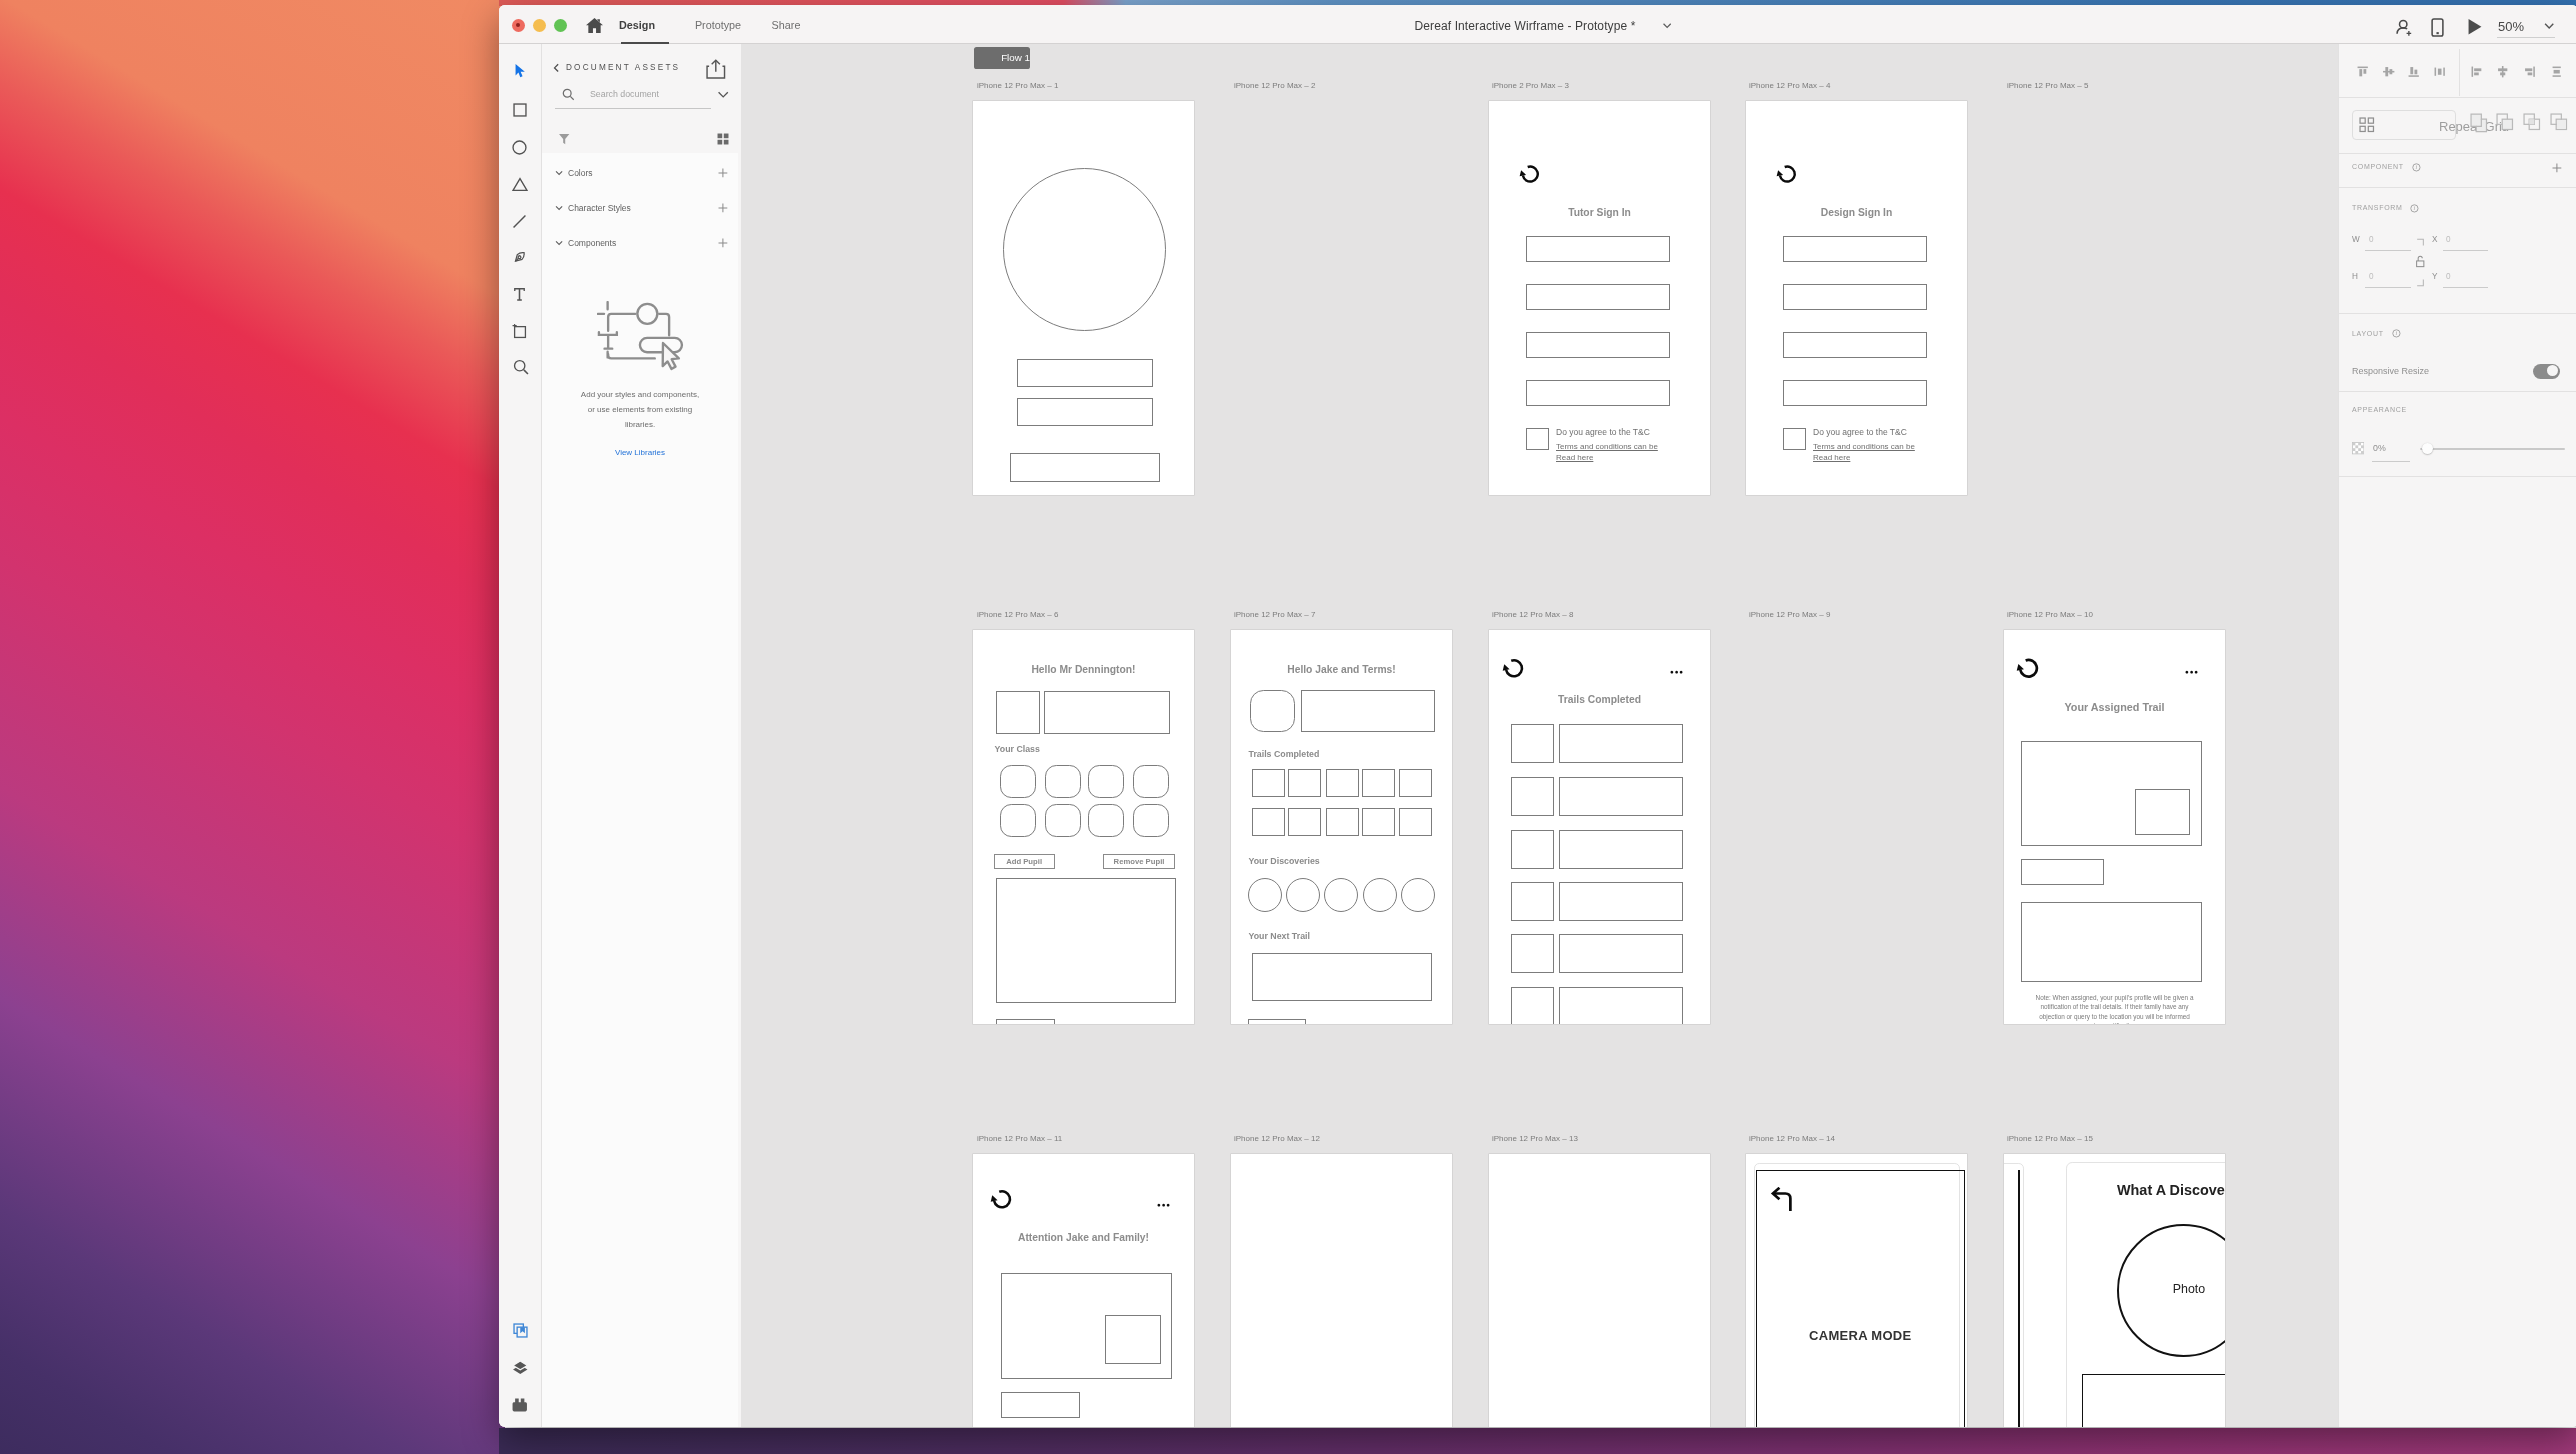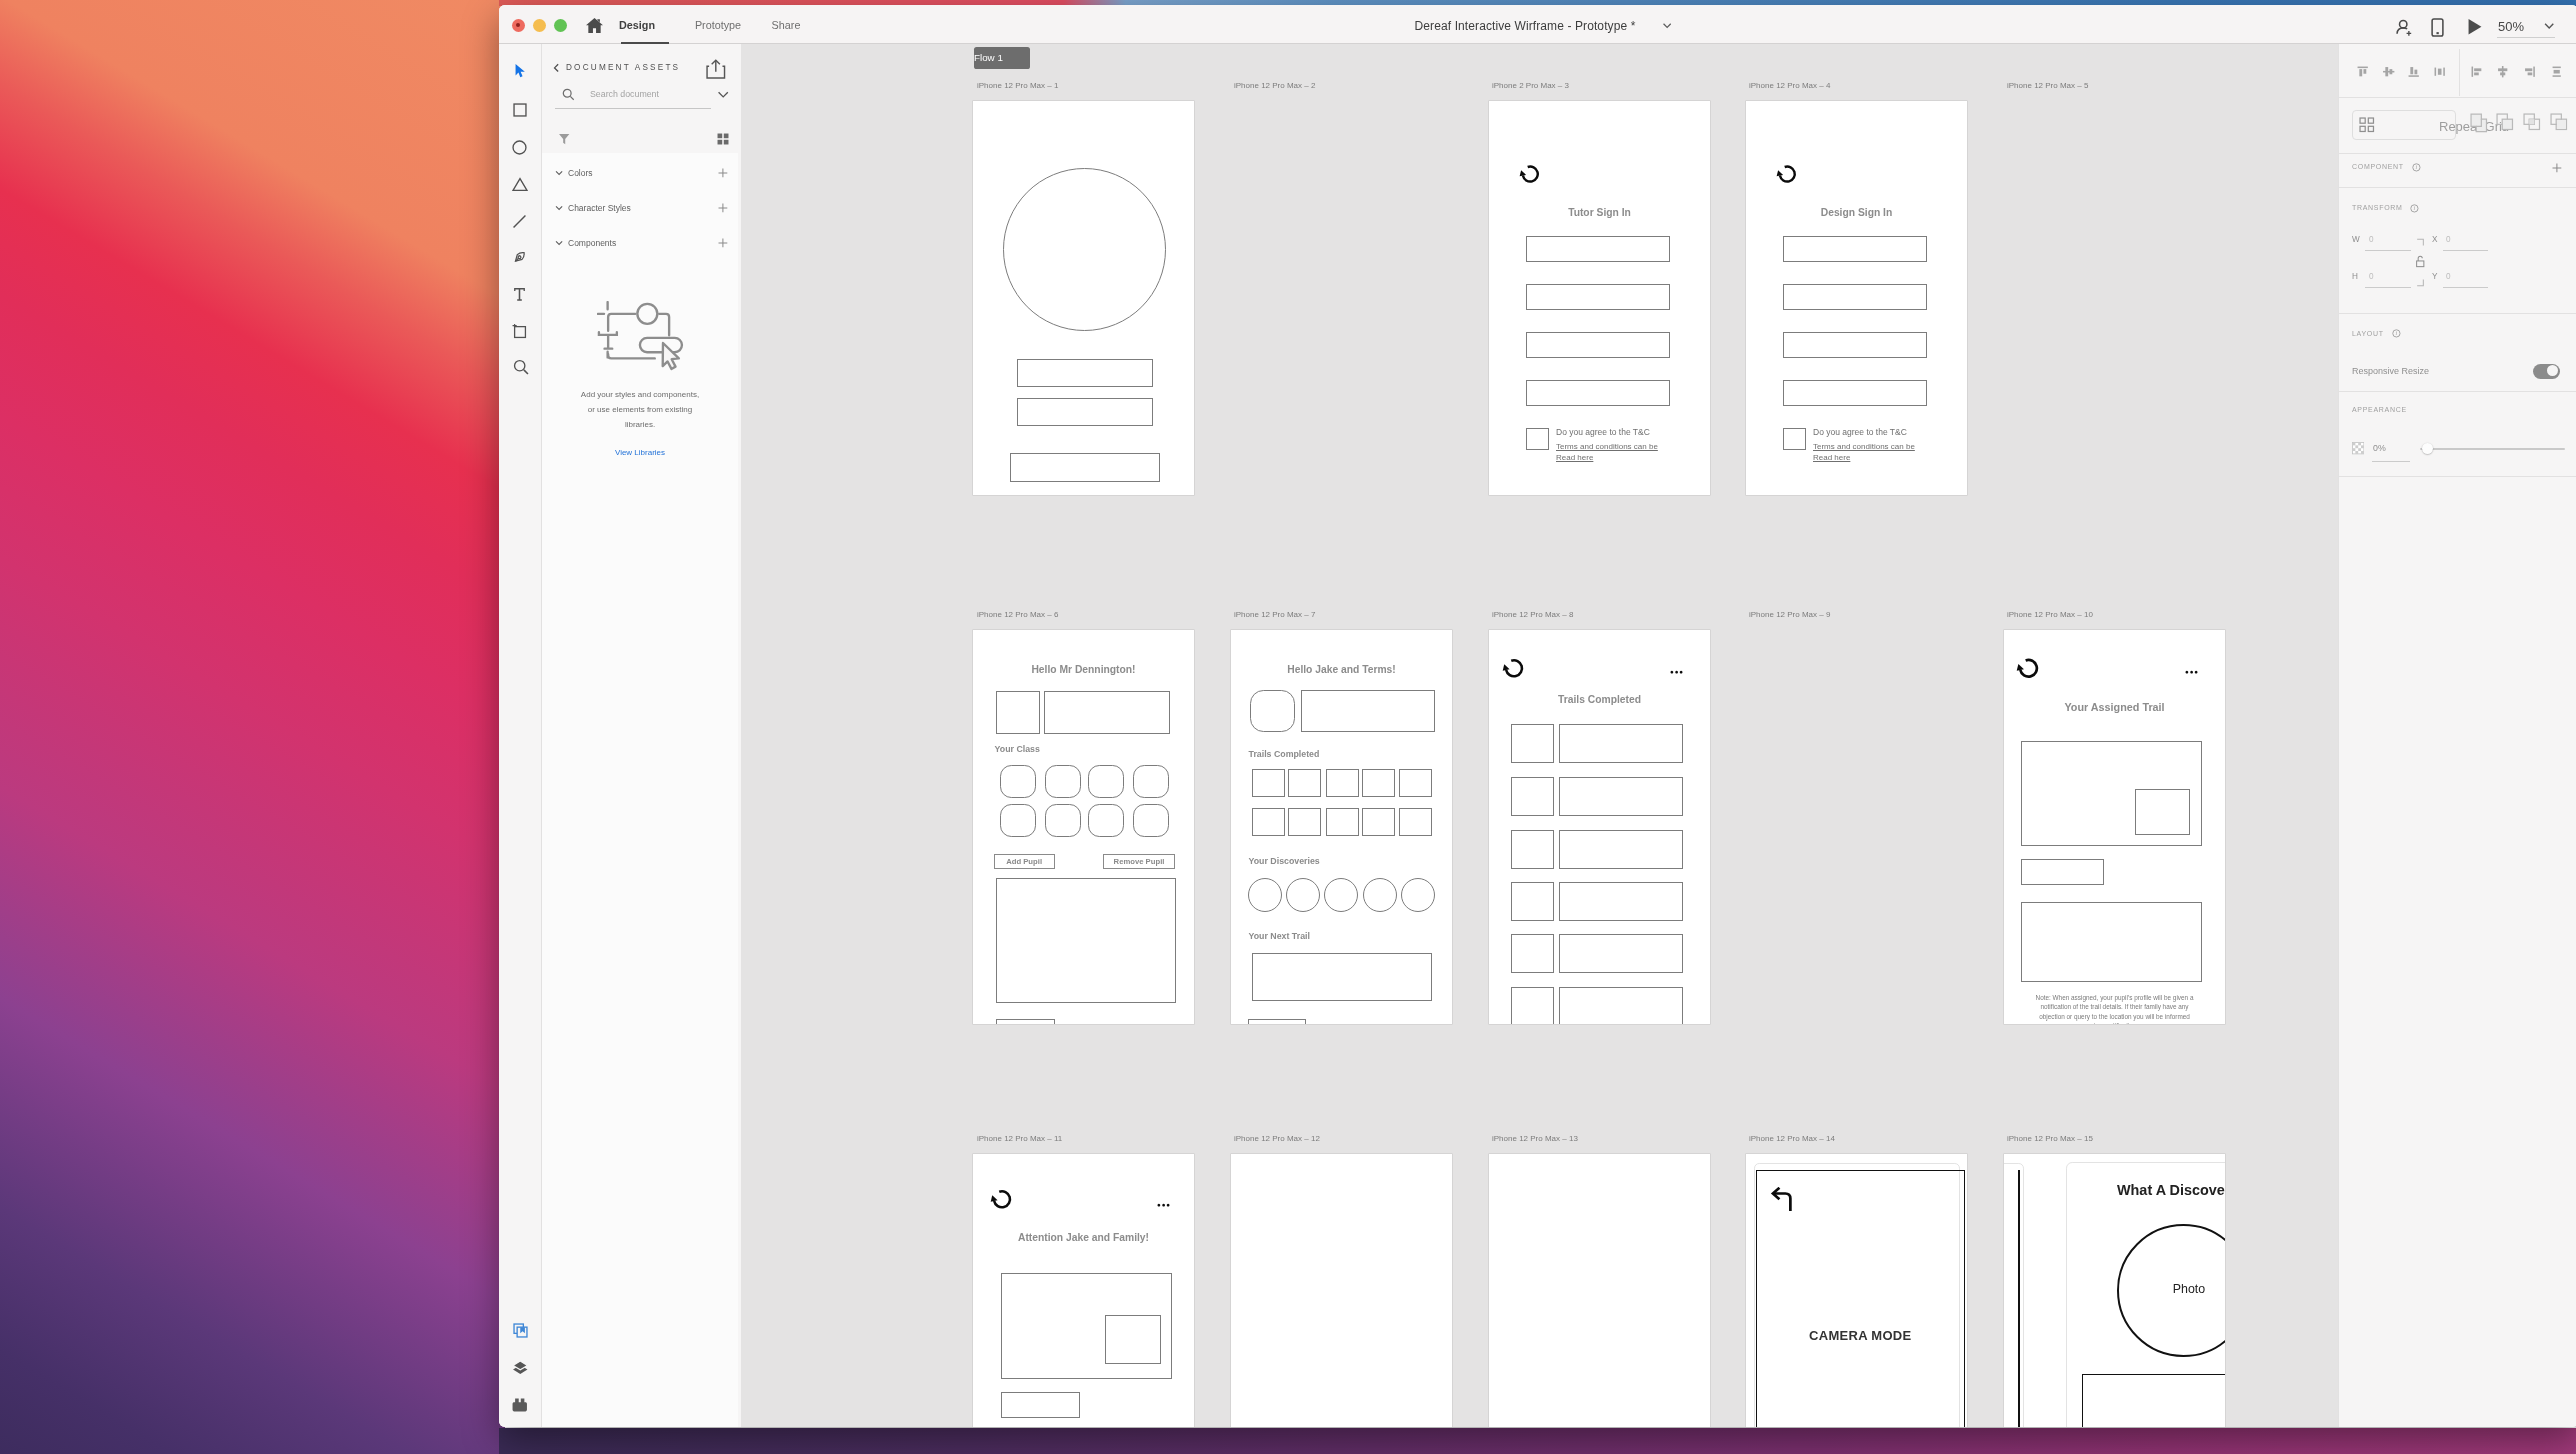--- a/index.html
+++ b/index.html
@@ -171,21 +171,21 @@
         <path d="M3 61v5h35v-5M21 66v27M14 93h15M20 99v11"></path>
         <path d="M21 104v2q0 6 6 6h85"></path>
         <rect x="83" y="72" width="82" height="28" rx="14"></rect>
       </g>
       <path fill="#f6f5f5" stroke="#8d8d8d" stroke-width="4.6" stroke-linejoin="round" d="M128 82l31 30-14 1.5 7.5 14.5-8 4.5-7.5-14.5-9.5 9z"></path>
     </svg>
 <div class="a" style="left:43px;top:382px;width:196px;text-align:center;font-size:8px;line-height:15px;color:#6d6d6d">Add your styles and components,<br>or use elements from existing<br>libraries.</div>
 <div class="a" style="left:43px;top:443px;width:196px;text-align:center;font-size:8px;color:#2473d8">View Libraries</div>
 
 <div class="a" style="left:242px;top:39px;width:1597px;height:1383px;background:#e4e3e3"></div>
-<div class="a" style="left:475px;top:42px;width:56px;height:22px;background:#6d6d6d;border-radius:2.6px;color:#fff;font-size:9.8px;text-align:left;line-height:22px">Flow 1</div>
+<div class="a" style="left:475px;top:42px;width:56px;height:22px;background:#6d6d6d;border-radius:2.6px;color:#fff;font-size:9.8px;text-align:right;line-height:22px">Flow 1</div>
 <div class="lbl" style="left:478px;top:76px">iPhone 12 Pro Max – 1</div>
 <div class="lbl" style="left:735px;top:76px">iPhone 12 Pro Max – 2</div>
 <div class="lbl" style="left:993px;top:76px">iPhone 2 Pro Max – 3</div>
 <div class="lbl" style="left:1250px;top:76px">iPhone 12 Pro Max – 4</div>
 <div class="lbl" style="left:1508px;top:76px">iPhone 12 Pro Max – 5</div>
 <div class="lbl" style="left:478px;top:605px">iPhone 12 Pro Max – 6</div>
 <div class="lbl" style="left:735px;top:605px">iPhone 12 Pro Max – 7</div>
 <div class="lbl" style="left:993px;top:605px">iPhone 12 Pro Max – 8</div>
 <div class="lbl" style="left:1250px;top:605px">iPhone 12 Pro Max – 9</div>
 <div class="lbl" style="left:1508px;top:605px">iPhone 12 Pro Max – 10</div>

